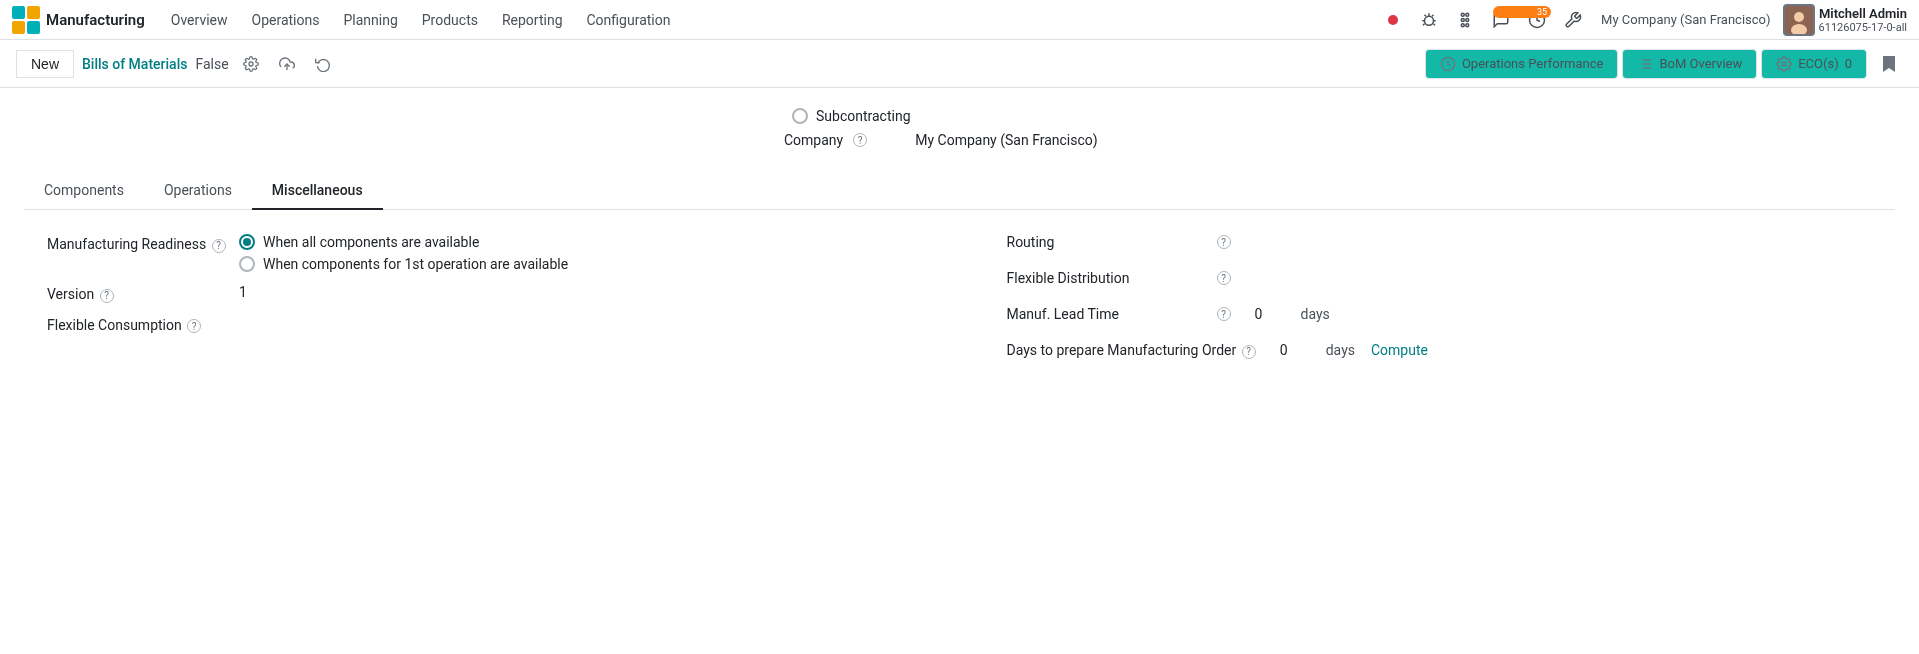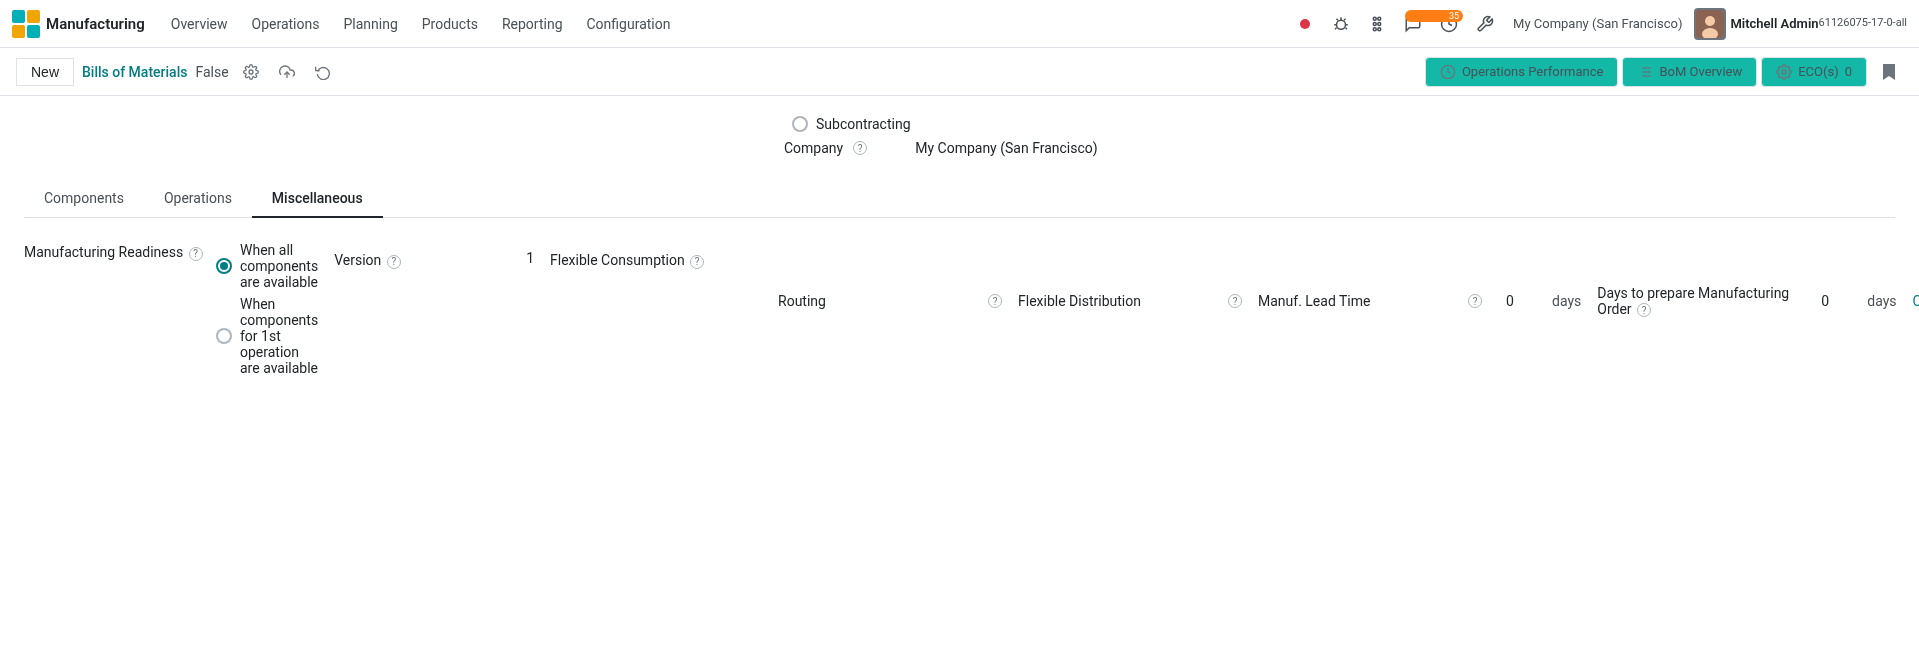--- a/index.html
+++ b/index.html
@@ -1,20 +1,20 @@
 <!DOCTYPE html>
 <html><head>
   <meta charset="utf-8">
   <style>
     * { box-sizing: border-box; margin: 0; padding: 0; }
     body { font-family: -apple-system, BlinkMacSystemFont, 'Segoe UI', Roboto, sans-serif; font-size: 14px; color: #212529; background: #fff; overflow-x: hidden; }
 
     
     .navbar {
-      display: flex; align-items: center; height: 48px;
+      display: flex; align-items: center; height: 40px;
       background: #fff; border-bottom: 1px solid #dee2e6;
       padding: 0 12px; gap: 4px; position: relative; z-index: 100;
     }
     .navbar-brand { display: flex; align-items: center; gap: 6px; margin-right: 12px; }
     .brand-icon { width: 28px; height: 28px; }
     .brand-name { font-size: 15px; font-weight: 600; color: #212529; }
     .nav-item {
       padding: 6px 10px; font-size: 14px; color: #495057; cursor: pointer;
       border-radius: 4px; white-space: nowrap;
     }
@@ -30,21 +30,21 @@
       background: #dc3545; color: #fff; font-size: 9px;
       border-radius: 8px; padding: 1px 4px; min-width: 16px; text-align: center;
     }
     .badge-orange { background: #fd7e14; padding-left: 44px; }
     .company-name { font-size: 13px; color: #495057; padding: 0 8px; white-space: nowrap; }
     .user-avatar {
       width: 32px; height: 32px; border-radius: 4px; background: #6c757d;
       display: flex; align-items: center; justify-content: center;
       overflow: hidden; cursor: pointer;
     }
-    .user-info { display: flex; flex-direction: row; font-size: 11px; color: #495057; text-align: right; }
+    .user-info { display: flex; flex-direction: column; font-size: 11px; color: #495057; text-align: right; }
     .user-info .user-name { font-weight: 600; font-size: 13px; color: #212529; }
     .red-dot { width: 10px; height: 10px; border-radius: 50%; background: #dc3545; }
 
     
     .toolbar {
       display: flex; align-items: center; height: 48px;
       border-bottom: 1px solid #dee2e6; padding: 0 16px; gap: 8px;
       background: #fff;
     }
     .btn-new {
@@ -105,21 +105,21 @@
       margin-bottom: -1px;
     }
     .tab.active {
       color: #212529; border-bottom: 2px solid #212529; font-weight: 500;
     }
 
     
     .form-grid {
       display: grid; grid-template-columns: 1fr 1fr; gap: 0 48px;
     }
-    .form-section { display: flex; gap: 16px; }
+    .form-section { display: flex; flex-direction: column; gap: 4px; margin-left: 23px; }
     .field-row { display: flex; align-items: flex-start; gap: 12px; }
     .field-label-col { min-width: 180px; font-size: 14px; color: #212529; padding-top: 2px; }
     .field-content { display: flex; flex-direction: column; gap: 6px; }
     .radio-row { display: flex; align-items: center; gap: 8px; font-size: 14px; }
     .radio-checked {
       width: 16px; height: 16px; border-radius: 50%;
       border: 2px solid #017e84; background: #fff;
       display: inline-flex; align-items: center; justify-content: center;
       flex-shrink: 0;
     }

